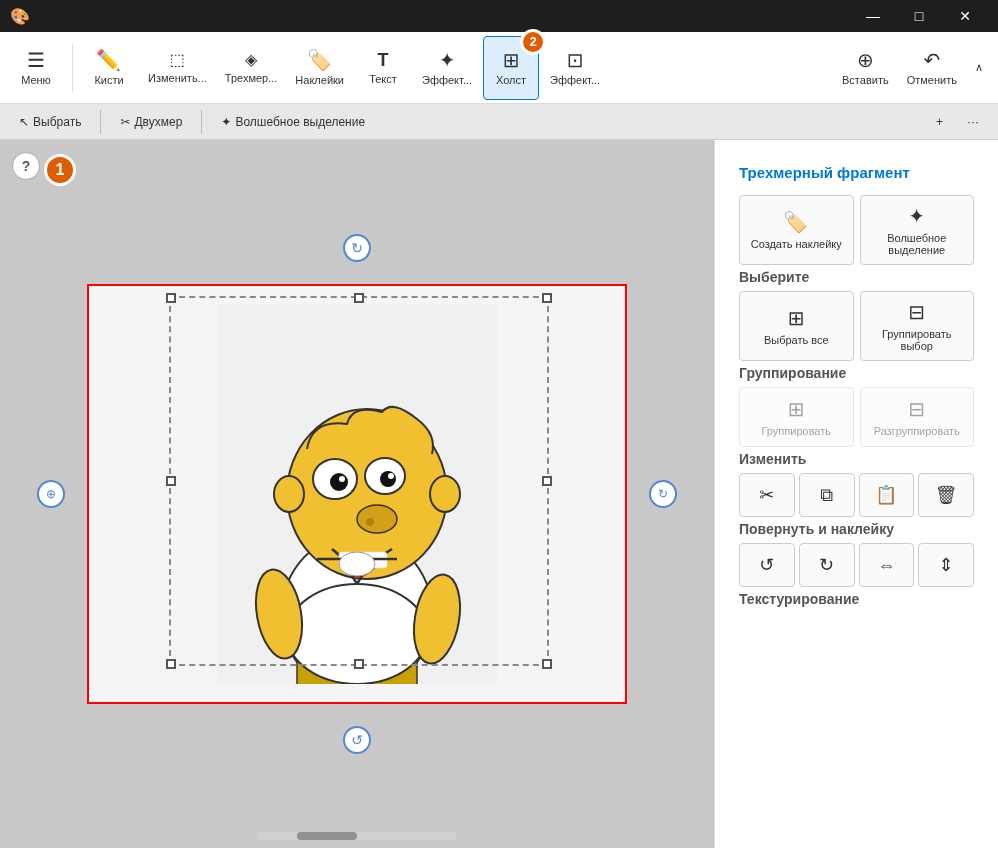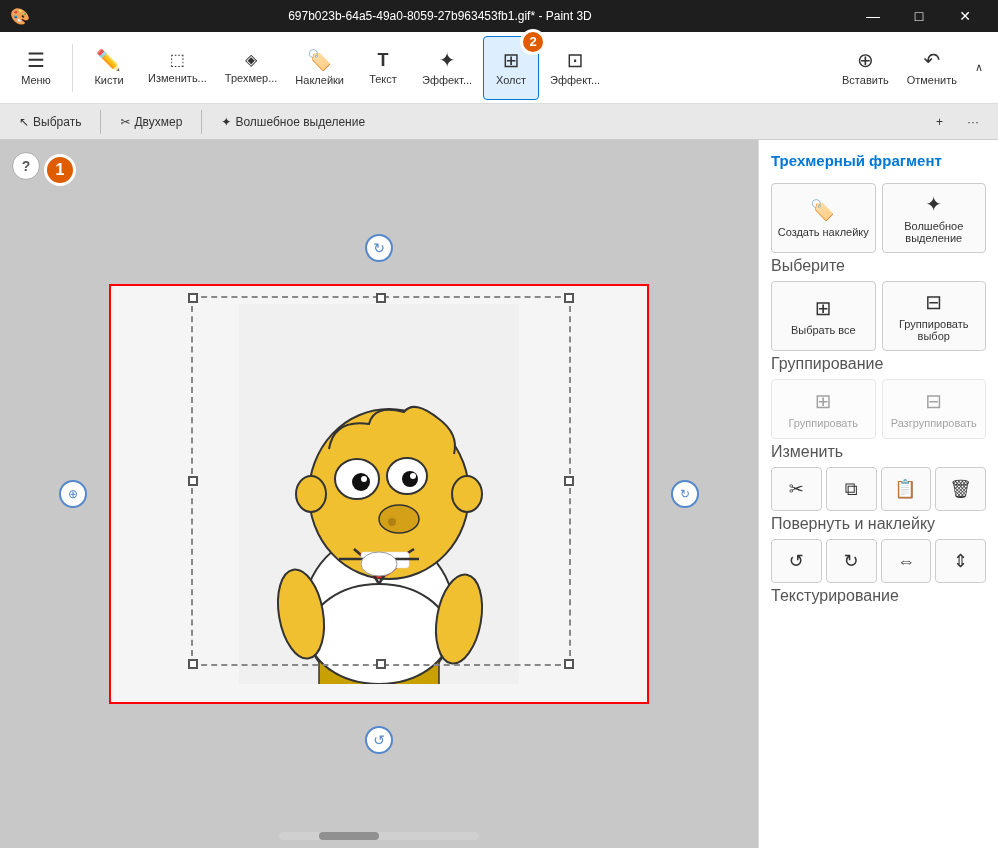--- a/index.html
+++ b/index.html
@@ -159,35 +159,36 @@
     
     .homer-img {
       position: absolute;
       top: 0; left: 0; right: 0; bottom: 0;
       display: flex; align-items: center; justify-content: center;
       overflow: hidden;
     }
 
     
     .side-panel {
-      width: 240px;
+      width: 284px;
       background: #fff;
       border-left: 1px solid #ddd;
-      padding: 12px;
+      padding: 24px;
       overflow-y: auto;
     }
     .panel-title {
       font-size: 15px;
       font-weight: 600;
       color: #0078d7;
       margin-bottom: 14px;
     }
     .panel-section-label {
-      font-size: 16px; color: #555;
+      font-size: 14px; color: #555;
       margin: 2px 0 6px 0;
+      font-weight: bold;
     }
     .panel-btn-grid {
       display: grid;
       grid-template-columns: 1fr 1fr;
       gap: 6px;
       margin-bottom: 4px;
     }
     .panel-btn {
       border: 1px solid #ccc;
       border-radius: 4px;
@@ -252,21 +253,20 @@
     }
 
     
     .homer-svg { width: 280px; height: 380px; }
   </style>
 </head>
 <body>
 
 <div class="title-bar">
   <div style="font-size:16px;">🎨</div>
-  <div class="title-bar-title">697b023b-64a5-49a0-8059-27b963453fb1.gif* - Paint 3D</div>
   <div class="title-bar-controls">
     <button class="title-btn">—</button>
     <button class="title-btn">□</button>
     <button class="title-btn close">✕</button>
   </div>
 </div>
 
 <div class="toolbar">
   <div class="toolbar-item">
     <span class="toolbar-icon">☰</span>

